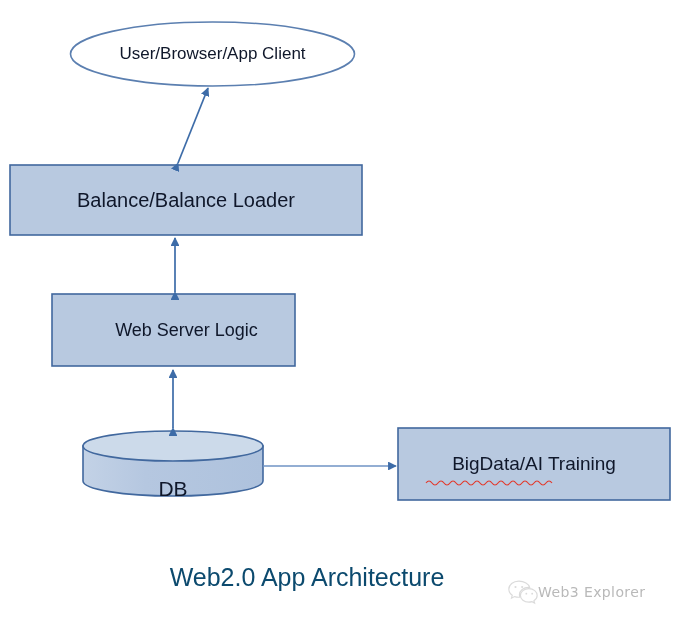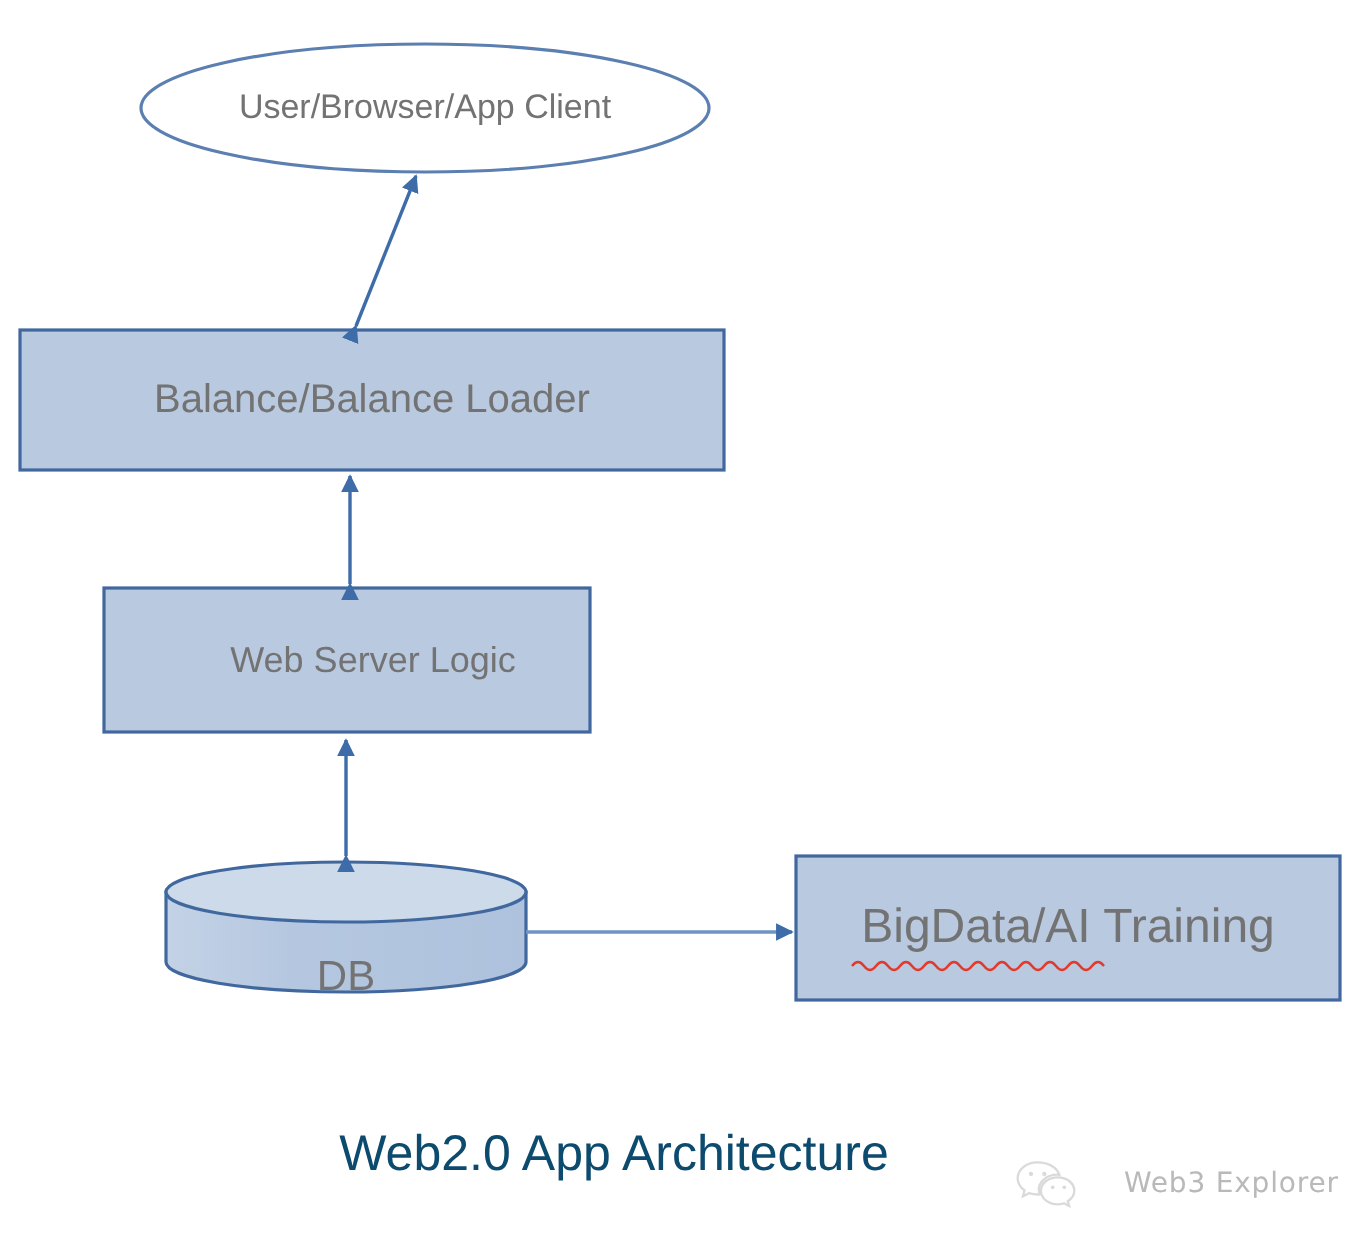--- a/index.html
+++ b/index.html
@@ -21,21 +21,21 @@
     top: 0;
     width: 684px;
     height: 625px;
   }
   .node-label {
     position: absolute;
     display: flex;
     align-items: center;
     justify-content: center;
     text-align: right;
-    color: #737373;
+    color: #0f172a;
     white-space: nowrap;
     pointer-events: none;
   }
 
   
   #label-client {
     left: 70px; top: 22px; width: 285px; height: 64px;
     font-size: 17px;
   }
   
@@ -49,40 +49,40 @@
     font-size: 18px;
   }
   
   #label-db {
     left: 83px; top: 460px; width: 180px; height: 58px;
     font-size: 21px;
   }
   
   #label-bigdata {
     left: 398px; top: 428px; width: 272px; height: 72px;
-    font-size: 24px;
+    font-size: 19px;
   }
 
   #diagram-title {
     position: absolute;
     left: 0; top: 563px; width: 614px;
     text-align: center;
     font-size: 25px;
     color: #0c4a6e;
   }
 
   #watermark {
     position: absolute;
     left: 508px;
     top: 573px;
     width: 170px;
     height: 38px;
     display: flex;
     align-items: center;
-    gap: 24px;
+    gap: 0;
   }
   #watermark .wm-text {
     font-size: 14px;
     color: #b9b9b9;
     letter-spacing: 0.4px;
     font-family: "DejaVu Sans", sans-serif;
   }
   #watermark .wm-icon {
     width: 30px;
     height: 26px;

